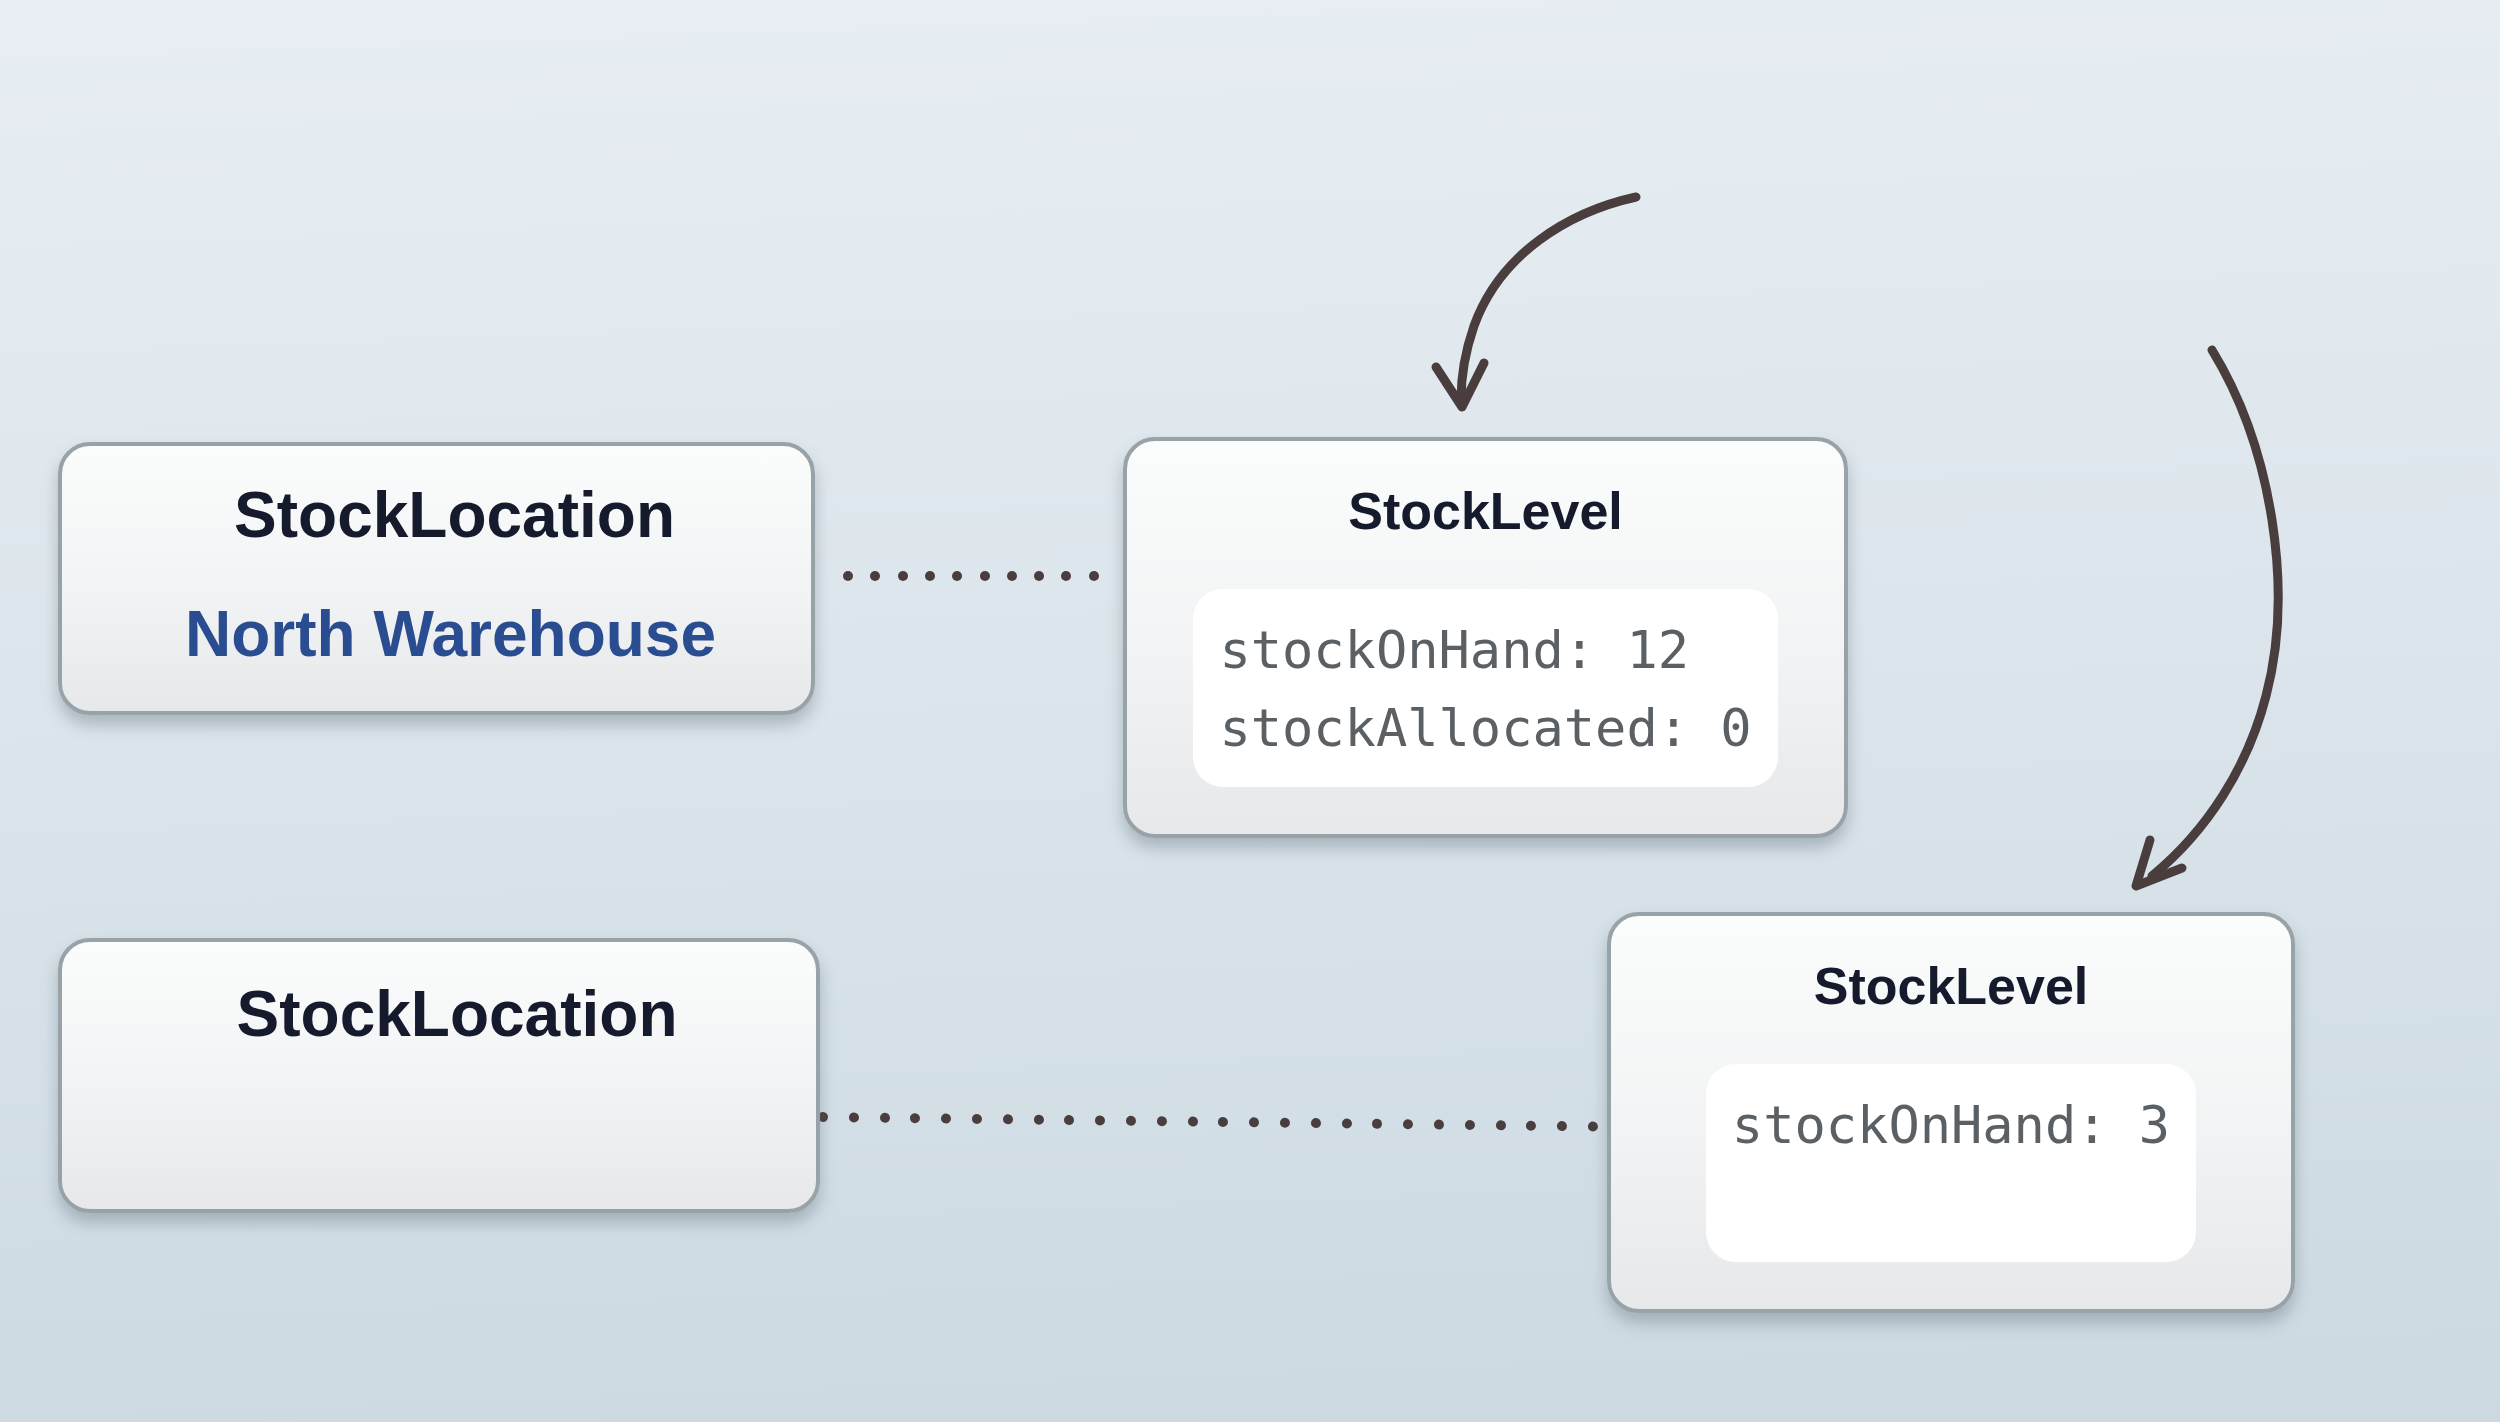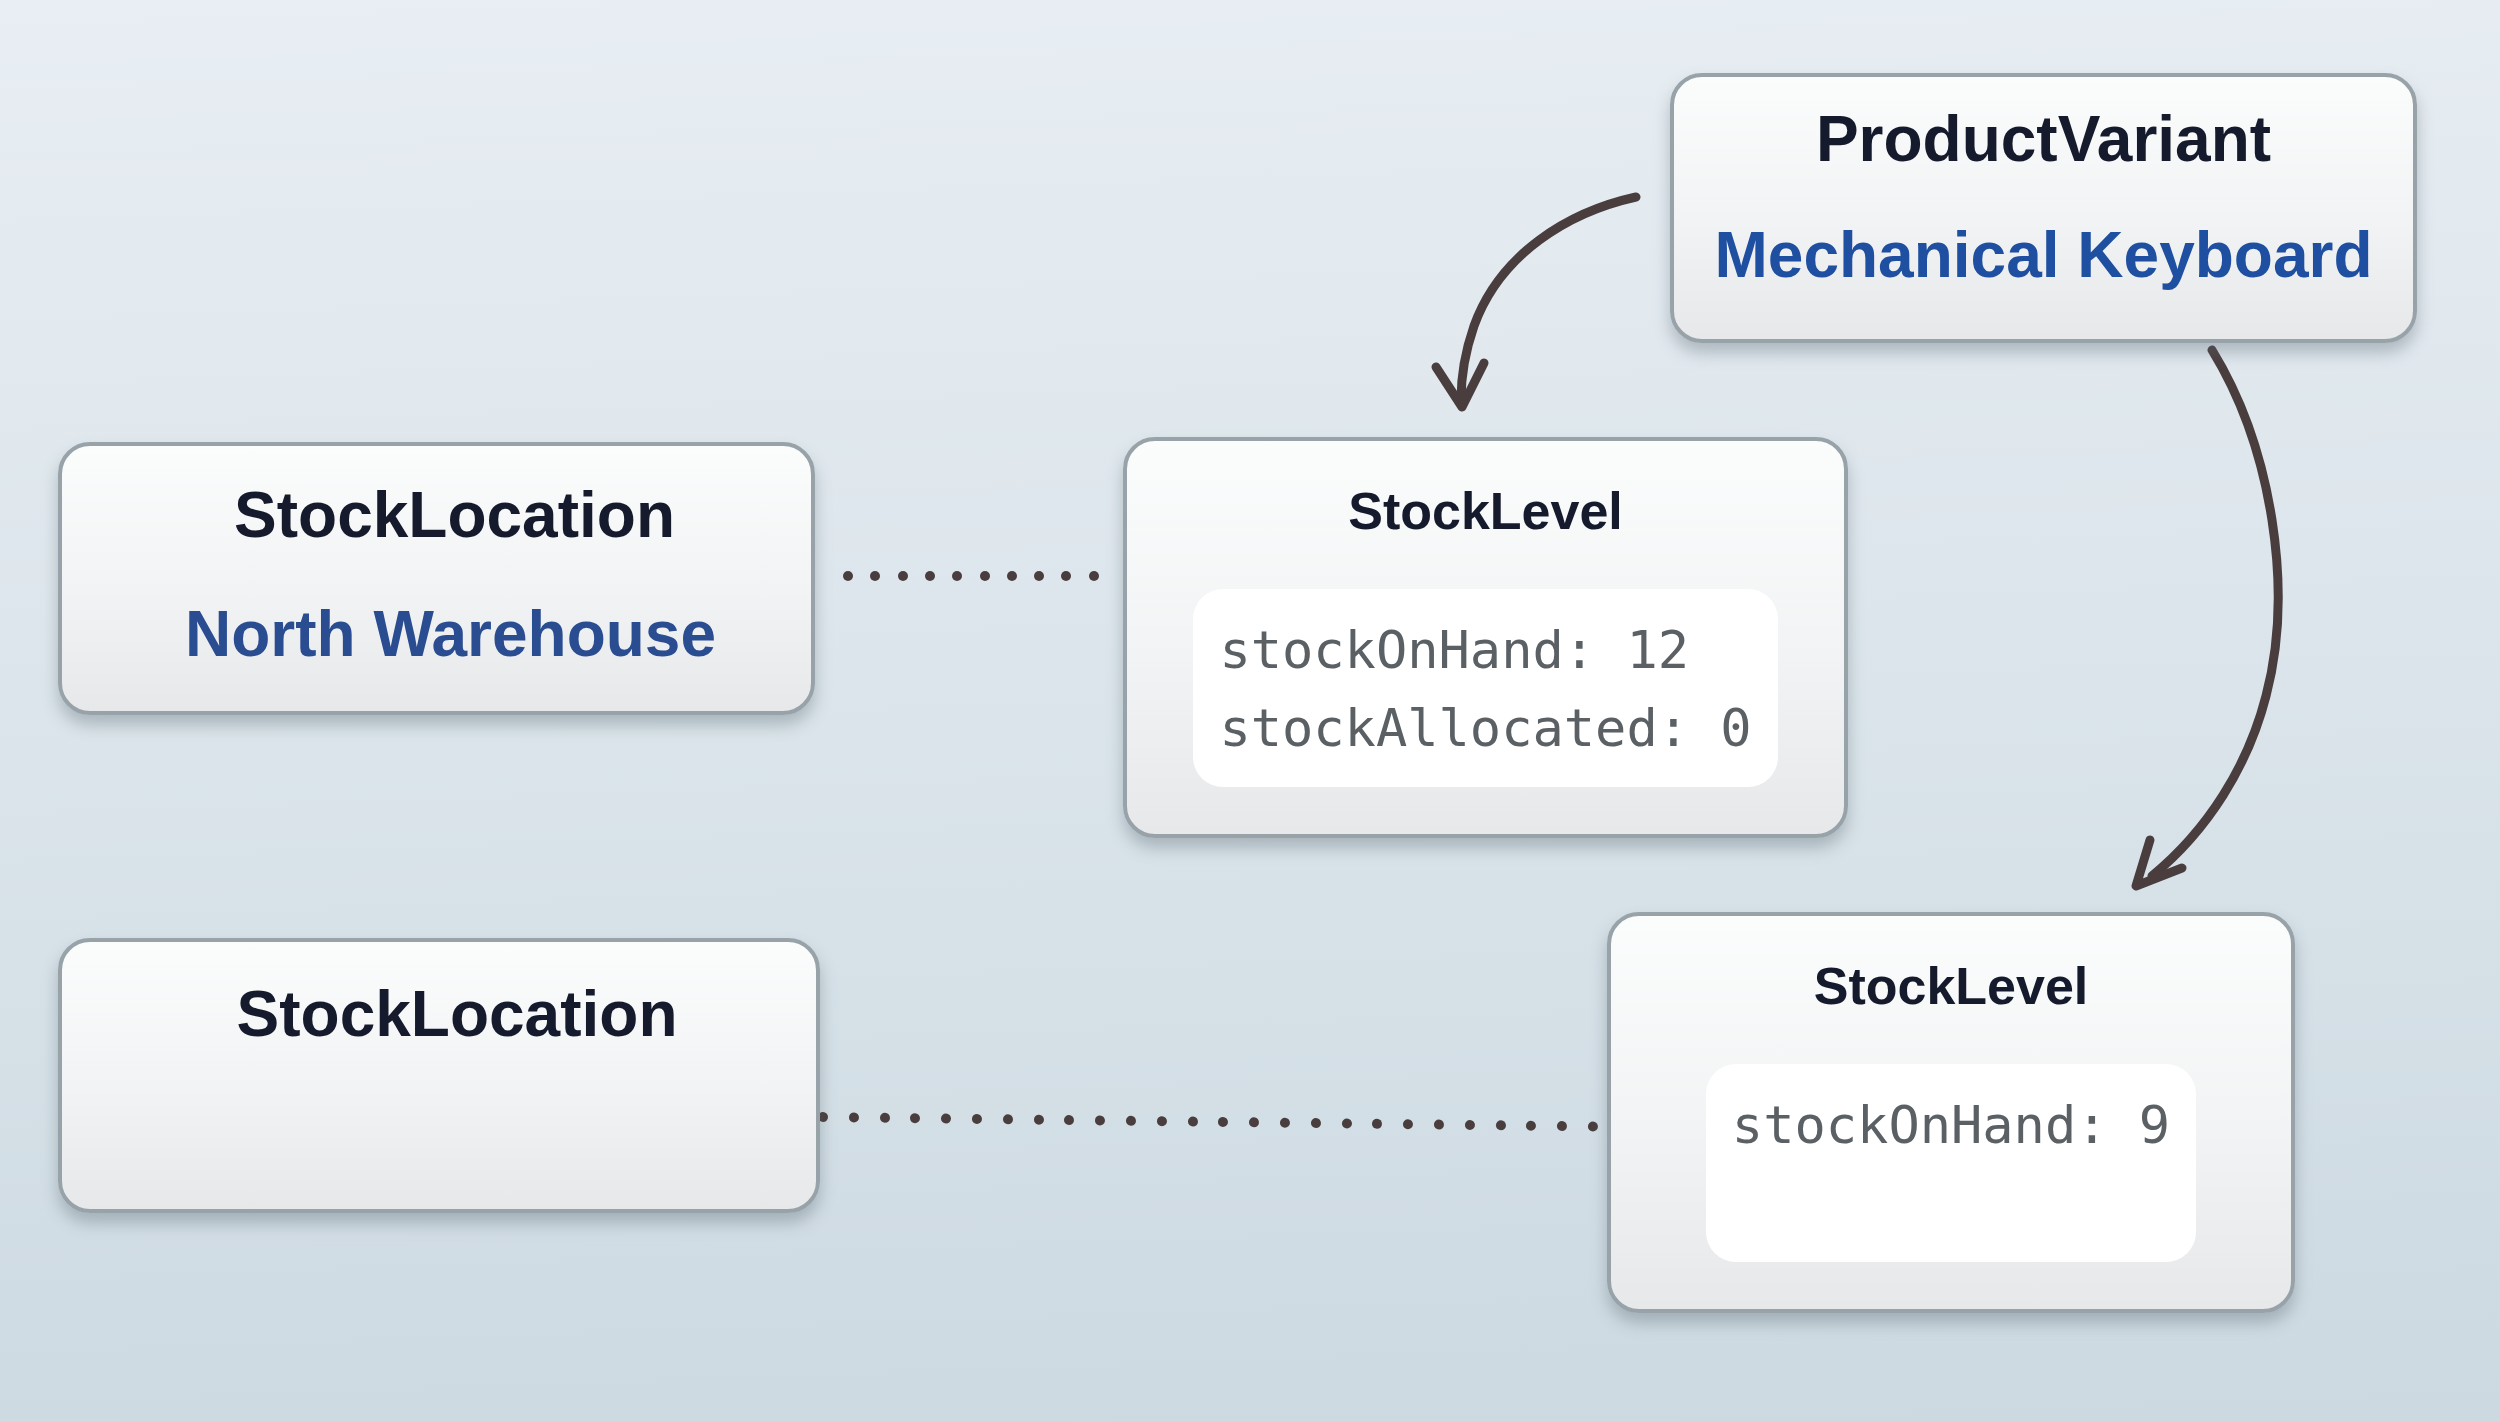--- a/index.html
+++ b/index.html
@@ -94,24 +94,20 @@
       <span class="dot" style="left: 585.2px;"></span>
       <span class="dot" style="left: 616px;"></span>
       <span class="dot" style="left: 646.8px;"></span>
       <span class="dot" style="left: 677.6px;"></span>
       <span class="dot" style="left: 708.4px;"></span>
       <span class="dot" style="left: 739.2px;"></span>
       <span class="dot" style="left: 770px;"></span>
       <span class="dot" style="left: 800.8px;"></span>
     </div>
 
-  <div class="node pv">
-    <div class="type-label">ProductVariant</div>
-    <div class="entity-name blue-a">Mechanical Keyboard</div>
-  </div>
 
   <div class="node loc-n">
     <div class="type-label">StockLocation</div>
     <div class="entity-name blue-b">North Warehouse</div>
   </div>
 
   <div class="node loc-s">
     <div class="type-label">StockLocation</div>
   </div>
 
@@ -119,17 +115,17 @@
     <div class="type-label sl-type">StockLevel</div>
     <div class="code-panel">
       <div class="code-line">stockOnHand: 12</div>
       <div class="code-line">stockAllocated: 0</div>
     </div>
   </div>
 
   <div class="node lvl-s">
     <div class="type-label sl-type">StockLevel</div>
     <div class="code-panel">
-      <div class="code-line">stockOnHand: 9</div>
+      <div class="code-line">stockOnHand: 3</div>
     </div>
   </div>
 
 </div>
 
 </body></html>

